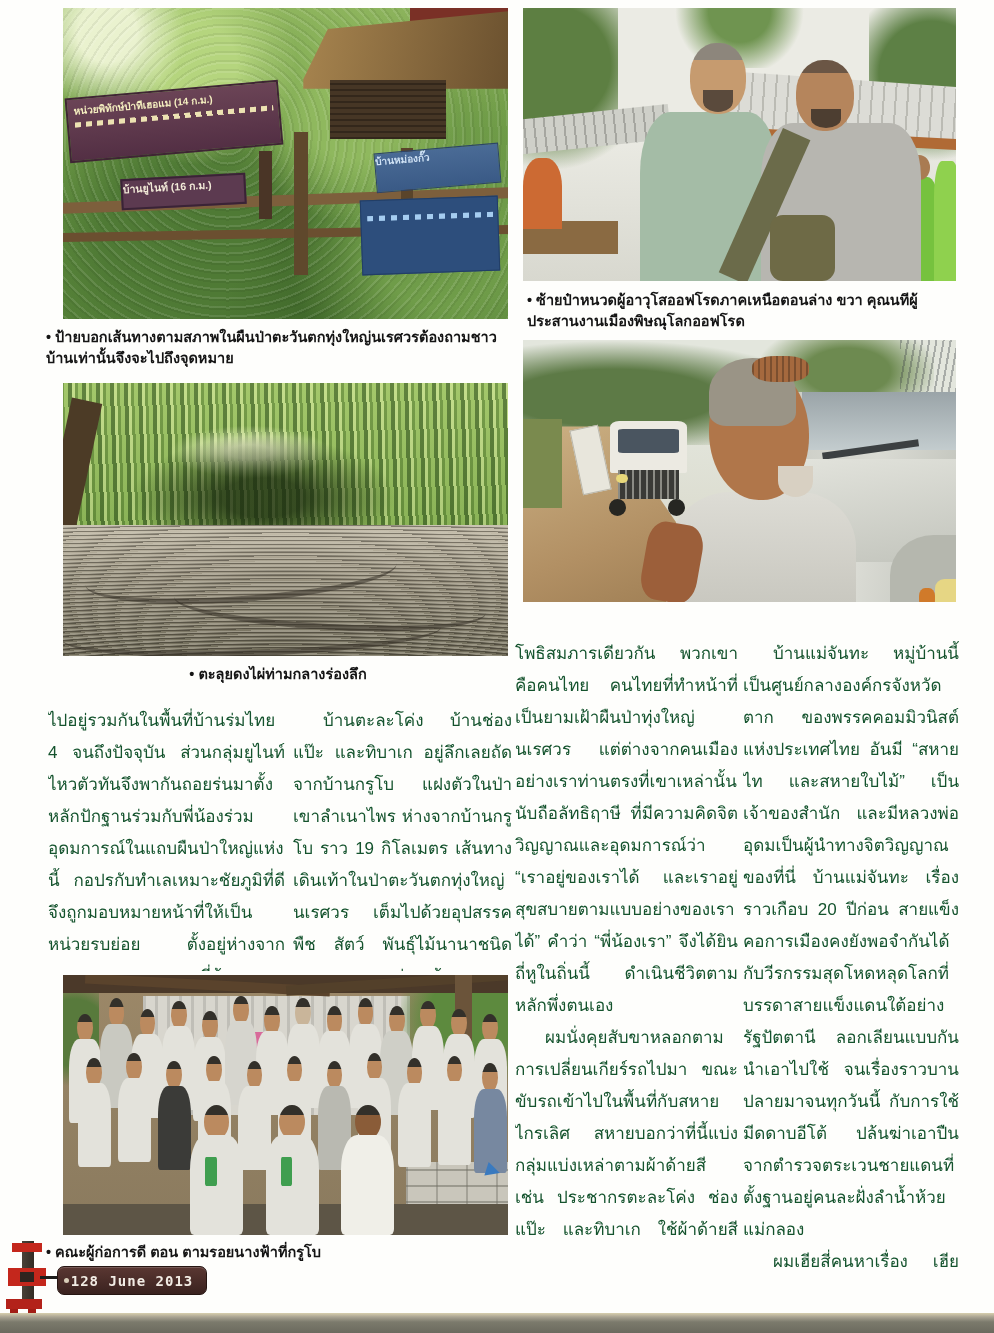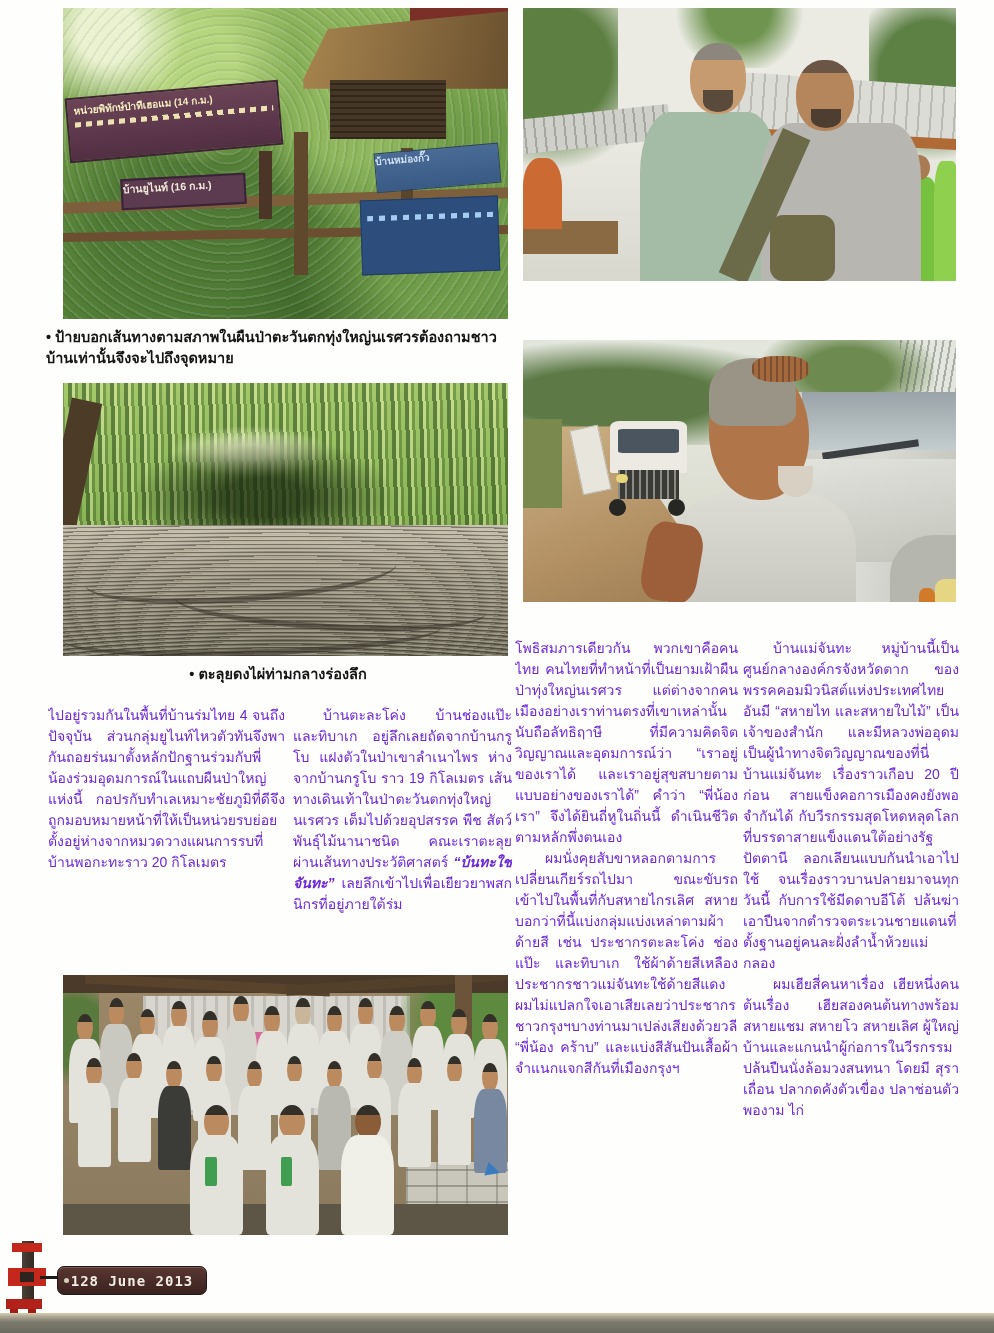--- a/index.html
+++ b/index.html
@@ -133,21 +133,21 @@
   .pp{position:absolute;width:8%;height:42%;}
   .pp::before{content:"";position:absolute;left:28%;top:0;width:44%;height:26%;
     background:linear-gradient(#33302a 0 30%, var(--sk,#bb8a5f) 30%);border-radius:50%;}
   .pp::after{content:"";position:absolute;left:4%;top:23%;width:92%;height:77%;
     background:var(--sh,#e3e2db);border-radius:30% 30% 8% 8%/34% 34% 6% 6%;}
   .pp.front{width:13%;height:50%;}
   .pk{left:30%;top:40%;width:20%;height:22%;background:#3f9e4f;z-index:2;border-radius:10%;}
   .arrow-blue{left:95%;top:73%;width:0;height:0;border:7px solid transparent;border-left:14px solid #3a7abf;transform:rotate(18deg);}
   
   .cap{position:absolute;margin:0;font-size:14.5px;line-height:21px;font-weight:bold;color:#141414;}
-  .txt{position:absolute;font-size:14px;line-height:21px;color:#6d28d9;text-align:justify;overflow:hidden;}
+  .txt{position:absolute;font-size:17px;line-height:32px;color:#14532d;text-align:justify;overflow:hidden;}
   .txt p{margin:0;}
   .p-ind{text-indent:30px;}
   .p-gap{margin-top:25px;}
   .em{font-weight:bold;font-style:italic;}
   #col1{left:48px;top:705px;width:237px;height:266px;}
   #col2{left:293px;top:705px;width:219px;height:266px;}
   #col3{left:515px;top:638px;width:223px;height:612px;}
   #col4{left:743px;top:638px;width:216px;height:636px;}
   #cap1{left:46px;top:327px;width:464px;}
   #cap2{left:46px;top:664px;width:464px;text-align:center;}
@@ -267,20 +267,21 @@
     <div class="pp" style="left:92%;top:34%;--sh:#7788a0"></div>
     <div class="pp front" style="left:28%;top:50%">
         <i class="pk"></i>
       </div>
     <div class="pp front" style="left:45%;top:50%">
         <i class="pk"></i>
       </div>
     <div class="pp front" style="left:62%;top:50%;--sk:#8a5c38;--sh:#f0efe8"></div>
     <div class="arrow-blue"></div>
   </figure>
+  <p class="cap" id="cap5">• คณะผู้ก่อการดี ตอน ตามรอยนางฟ้าที่กรูโบ</p>
 
   <figure class="ph" id="ph3">
     <div class="tree-l"></div>
     <div class="branch"></div>
     <div class="tree-r"></div>
     <div class="roof-l"></div>
     <div class="roof-r"></div>
     <div class="beam-o"></div>
     <div class="table"></div>
     <div class="org"></div>
@@ -289,20 +290,21 @@
     <div class="kid-h"></div>
     <div class="m1-body"></div>
     <div class="m1-head"></div>
     <div class="m1-beard"></div>
     <div class="m2-body"></div>
     <div class="strap"></div>
     <div class="bag"></div>
     <div class="m2-head"></div>
     <div class="m2-beard"></div>
   </figure>
+  <p class="cap" id="cap3">• ซ้ายป๋าหนวดผู้อาวุโสออฟโรดภาคเหนือตอนล่าง ขวา คุณนทีผู้ประสานงานเมืองพิษณุโลกออฟโรด</p>
 
   <figure class="ph" id="ph4">
     <div class="hill"></div>
     <div class="hill2"></div>
     <div class="cliff"></div>
     <div class="road"></div>
     <div class="grassl"></div>
     <div class="wtruck">
       <div class="wt-door"></div>
       <div class="wt-cab"></div>

